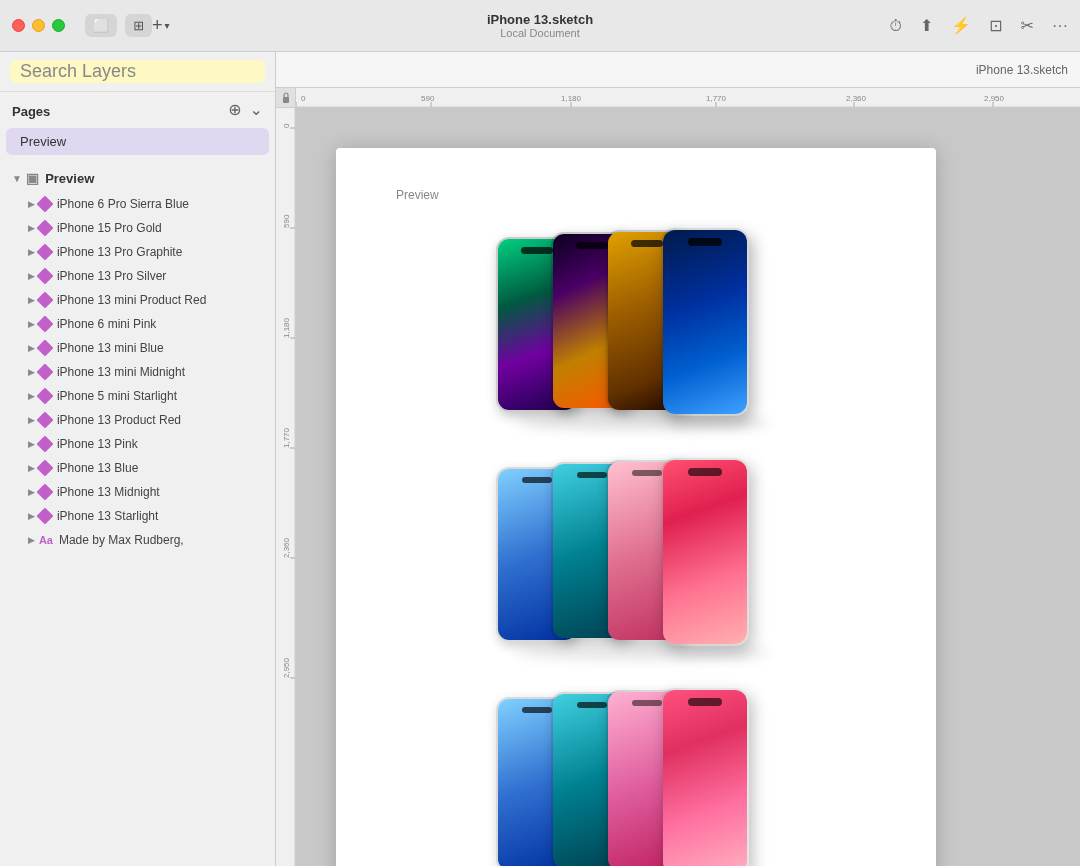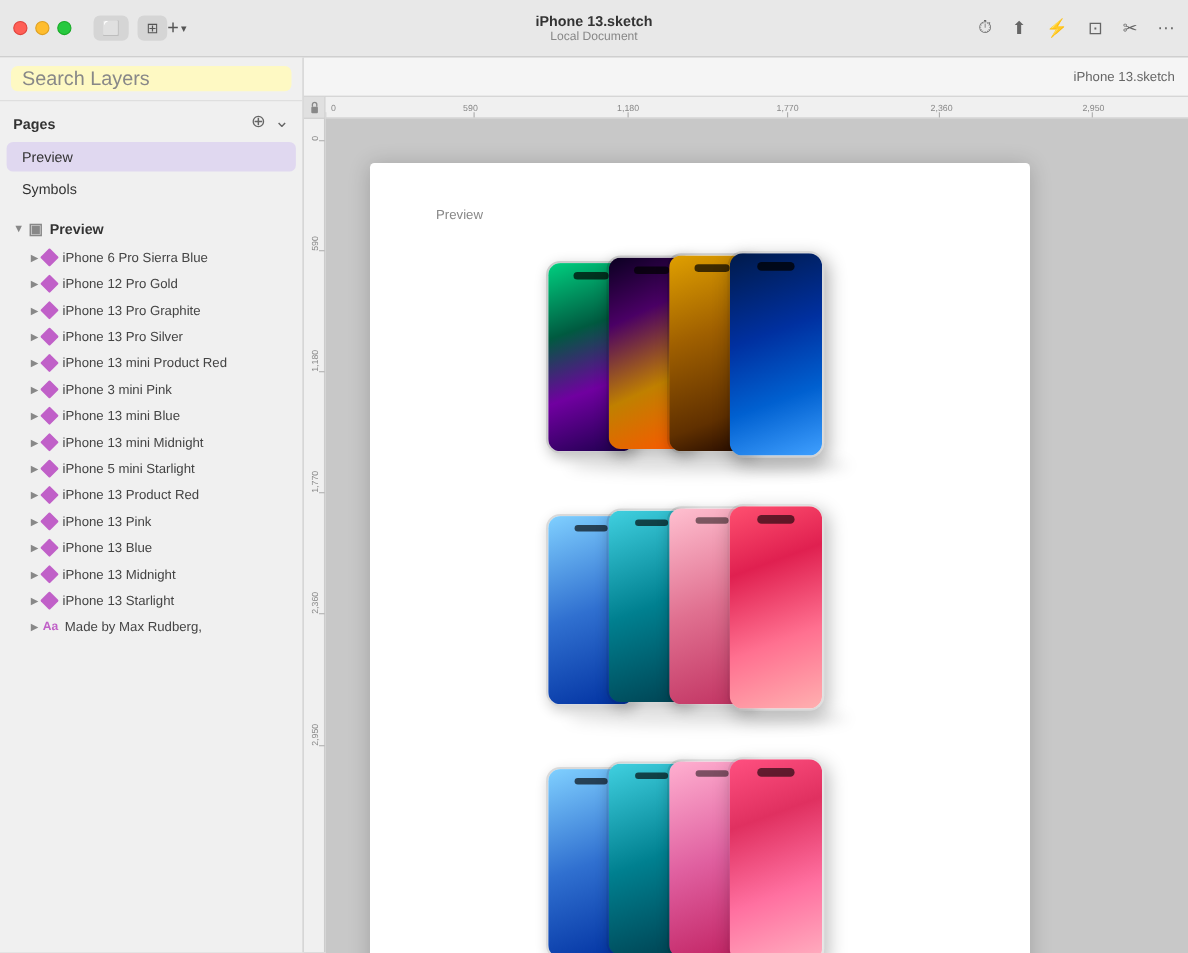--- a/index.html
+++ b/index.html
@@ -368,58 +368,57 @@
 
     <div class="pages-header">
       <span class="pages-title">Pages</span>
       <div class="pages-controls">
         <span>⊕</span>
         <span>⌄</span>
       </div>
     </div>
 
     <div class="page-item active">Preview</div>
-    <div class="page-item">Symbols</div>
 
     <div class="layers-section">
       <div class="layer-group-header">
         <span class="chevron">▼</span>
         <span class="layer-group-icon">▣</span>
         <span>Preview</span>
       </div>
 
       <div class="layer-item">
         <span class="expand-arrow">▶</span>
         <span class="diamond-icon"></span>
         <span class="layer-label">iPhone 6 Pro Sierra Blue</span>
       </div>
       <div class="layer-item">
         <span class="expand-arrow">▶</span>
         <span class="diamond-icon"></span>
-        <span class="layer-label">iPhone 12 Pro Gold</span>
+        <span class="layer-label">iPhone 15 Pro Gold</span>
       </div>
       <div class="layer-item">
         <span class="expand-arrow">▶</span>
         <span class="diamond-icon"></span>
         <span class="layer-label">iPhone 13 Pro Graphite</span>
       </div>
       <div class="layer-item">
         <span class="expand-arrow">▶</span>
         <span class="diamond-icon"></span>
         <span class="layer-label">iPhone 13 Pro Silver</span>
       </div>
       <div class="layer-item">
         <span class="expand-arrow">▶</span>
         <span class="diamond-icon"></span>
         <span class="layer-label">iPhone 13 mini Product Red</span>
       </div>
       <div class="layer-item">
         <span class="expand-arrow">▶</span>
         <span class="diamond-icon"></span>
-        <span class="layer-label">iPhone 3 mini Pink</span>
+        <span class="layer-label">iPhone 6 mini Pink</span>
       </div>
       <div class="layer-item">
         <span class="expand-arrow">▶</span>
         <span class="diamond-icon"></span>
         <span class="layer-label">iPhone 13 mini Blue</span>
       </div>
       <div class="layer-item">
         <span class="expand-arrow">▶</span>
         <span class="diamond-icon"></span>
         <span class="layer-label">iPhone 13 mini Midnight</span>

